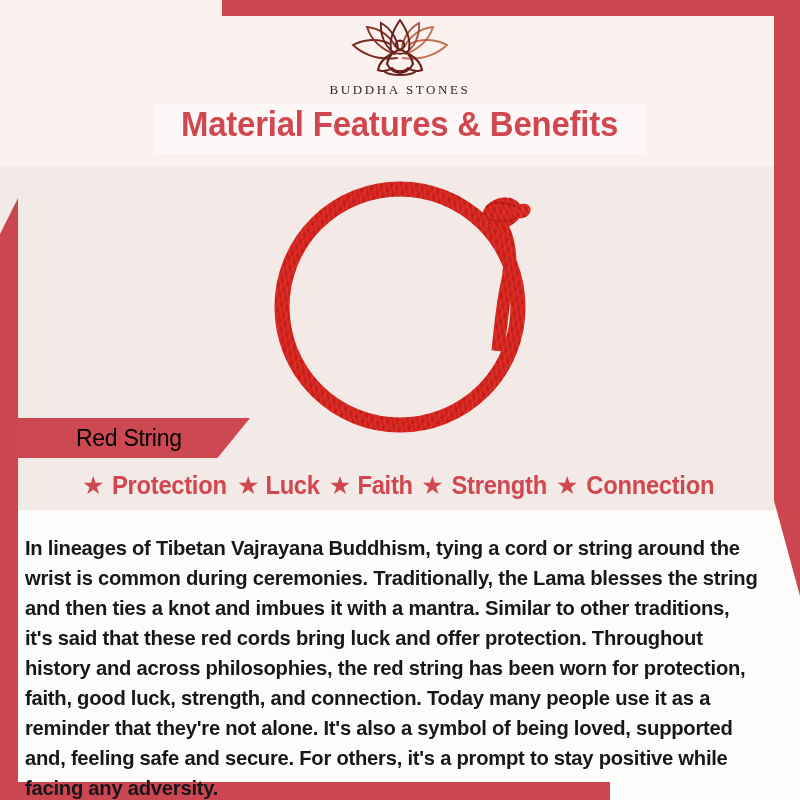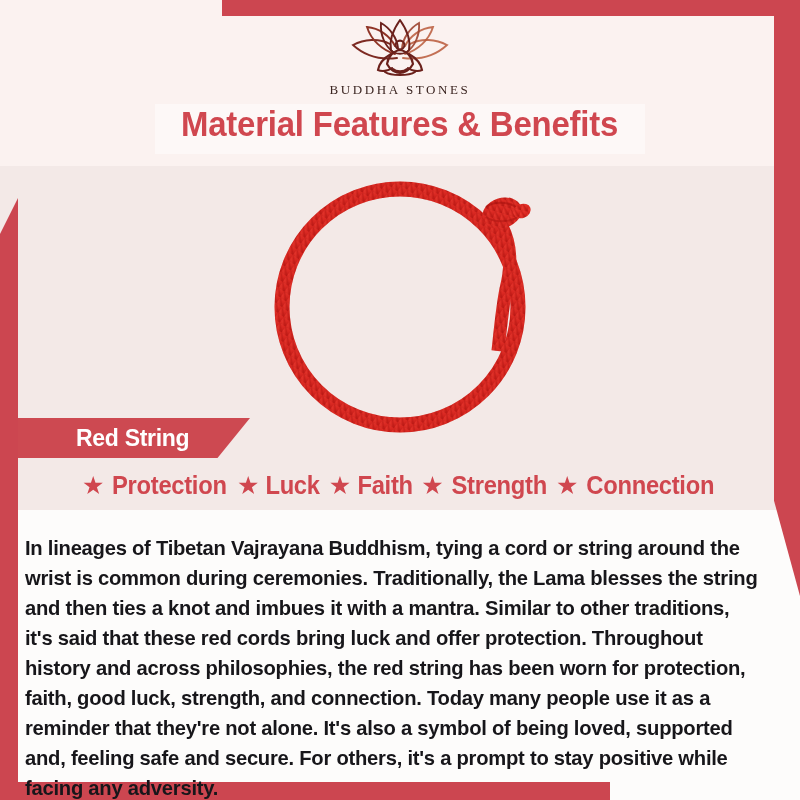--- a/index.html
+++ b/index.html
@@ -125,23 +125,23 @@
     position: absolute;
     left: 18px; top: 418px;
     width: 232px; height: 40px;
     background: #cd4951;
     clip-path: polygon(0 0, 100% 0, 86% 100%, 0 100%);
     display: flex;
     align-items: center;
   }
   .name-banner-text {
     margin-left: 58px;
-    color: #ffffff;
+    color: #000000;
     font-size: 23px;
-    font-weight: bold;
+    font-weight: normal;
     letter-spacing: -0.3px;
   }
 
   
   .benefits-row {
     position: absolute;
     left: 0; top: 466px;
     width: 800px; height: 38px;
     display: flex;
     align-items: center;

